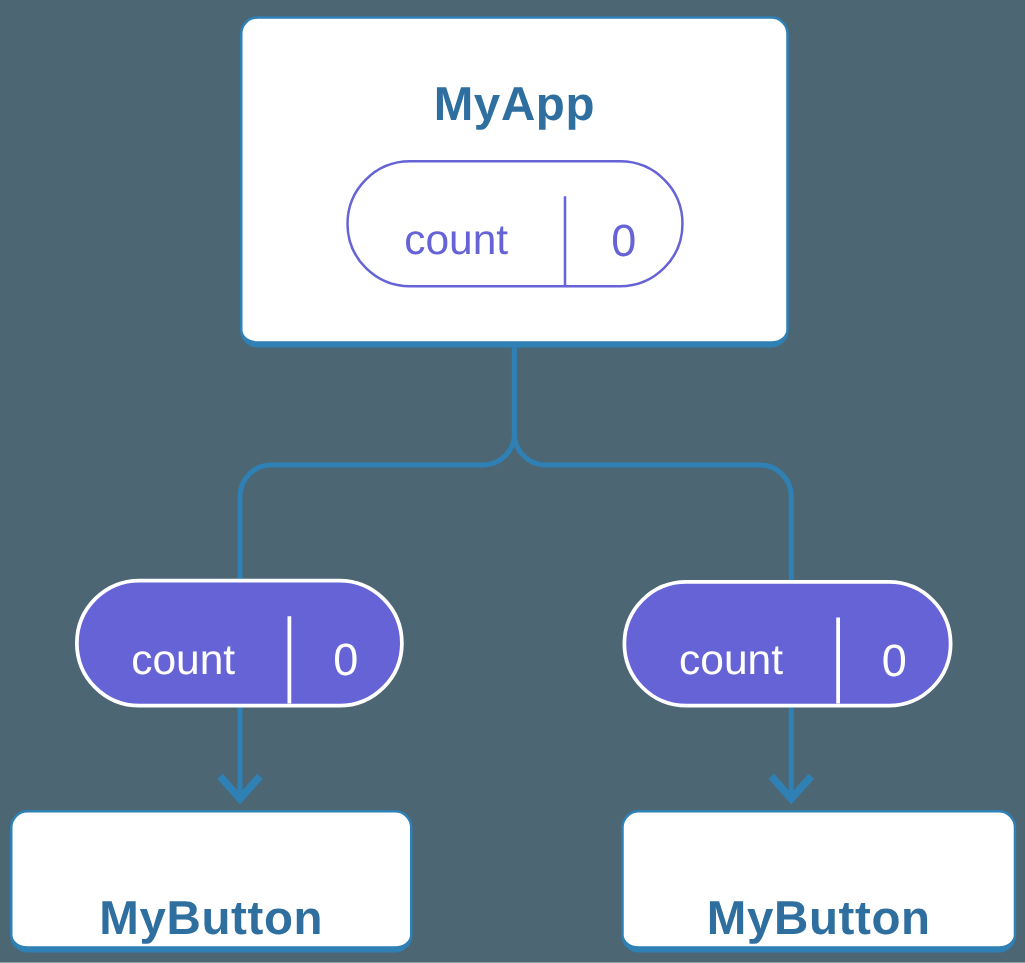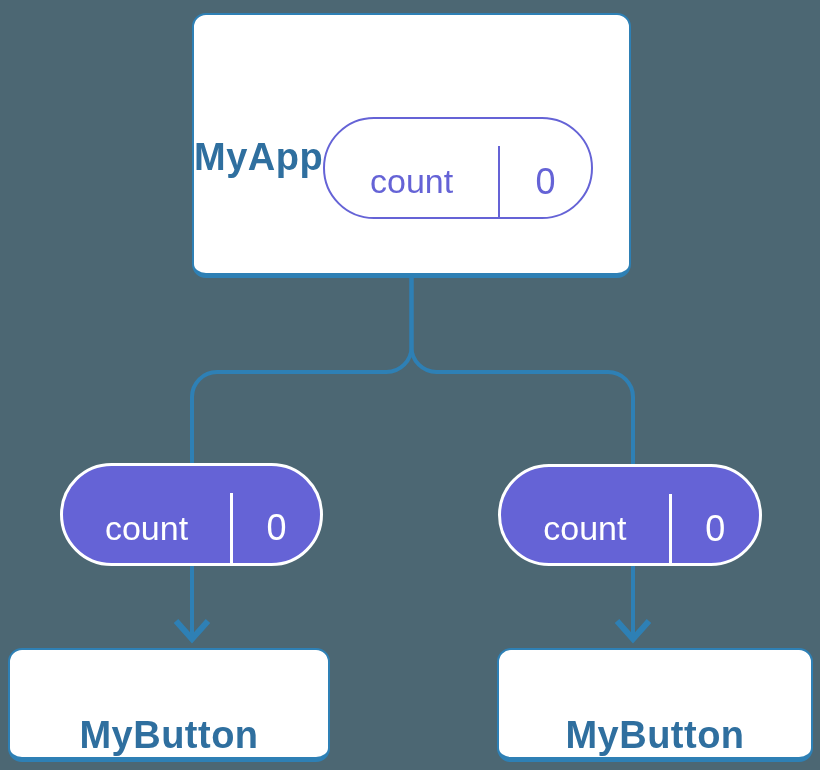--- a/index.html
+++ b/index.html
@@ -52,21 +52,21 @@
     font-weight: bold;
     font-size: 38px;
     letter-spacing: 0.5px;
     text-align: center;
   }
 
   .root-card {
     left: 192px; top: 13px;
     width: 439px; height: 265px;
     display: flex;
-    flex-direction: row;
+    flex-direction: column;
     align-items: center;
     padding-top: 48px;
   }
   .root-card .card-title { margin-bottom: 22px; }
 
   .pill {
     display: flex;
     align-items: stretch;
     border-radius: 60px;
     overflow: hidden;

